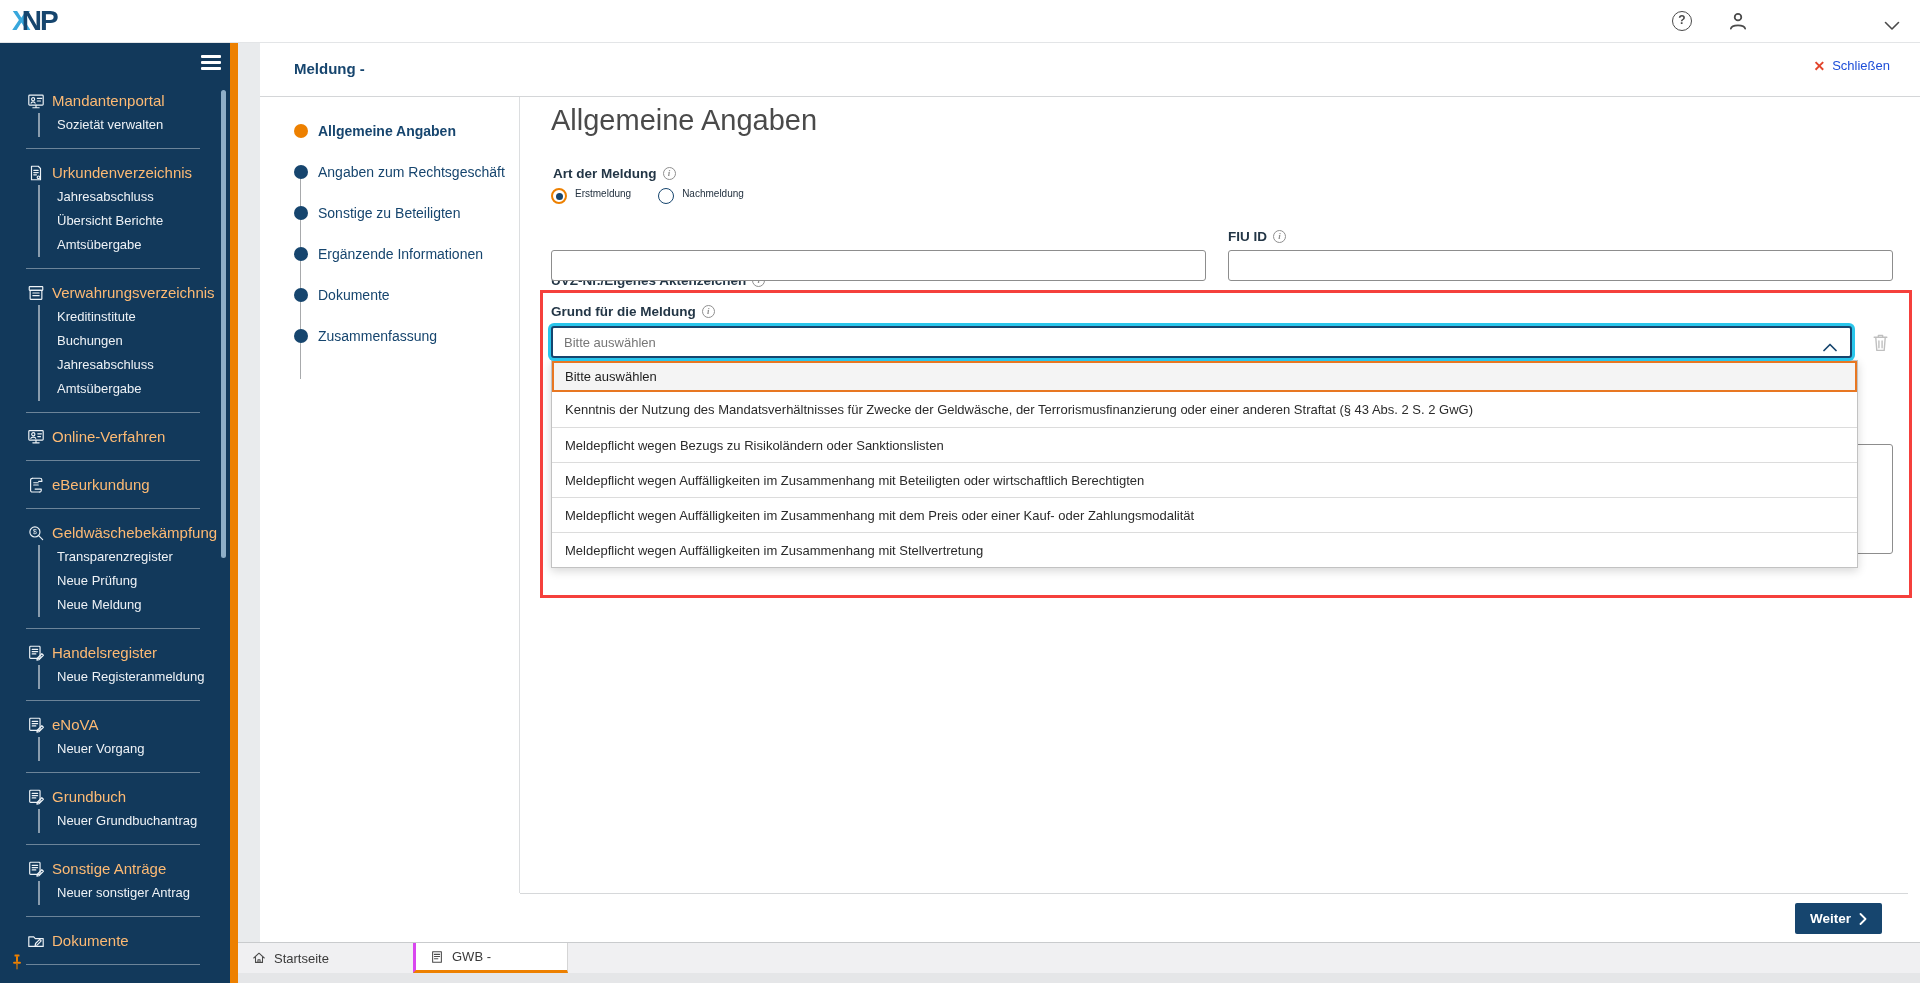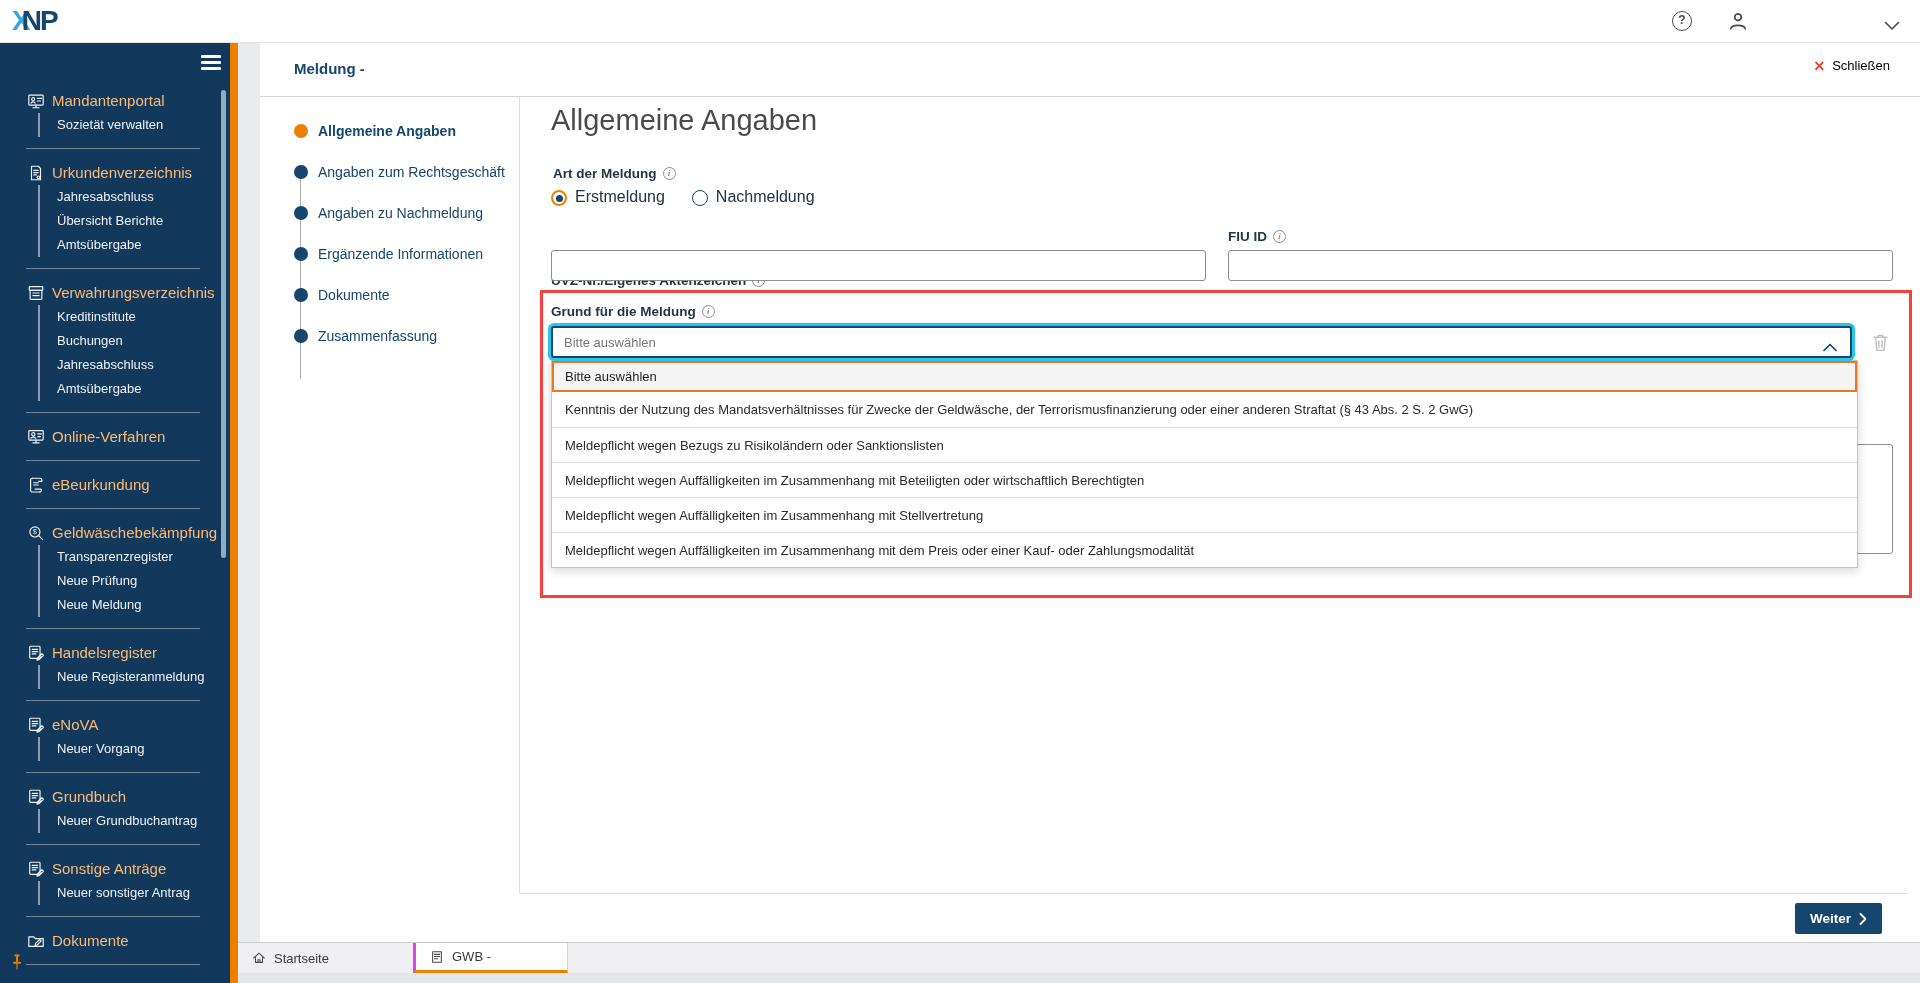--- a/index.html
+++ b/index.html
@@ -43,41 +43,41 @@
 
   
   .page-bg { position:absolute; left:238px; top:43px; width:1682px; height:940px; background:#e9ebed; }
   .panel { position:absolute; left:260px; top:43px; width:1660px; height:899px; background:#fff; }
   .panel-header { position:absolute; left:0; top:0; width:100%; height:54px;
     border-bottom:1px solid #d4d6d8; }
   .panel-title { position:absolute; left:34px; top:17px; font-size:15px; font-weight:700; color:#16456e; }
   .close-btn { position:absolute; right:30px; top:15px; display:flex; align-items:center; gap:7px;
     background:none; border:none; cursor:pointer; font-family:inherit; }
   .close-x { color:#e2452c; font-size:14px; font-weight:700; line-height:1; }
-  .close-label { color:#000000; font-size:13px; }
+  .close-label { color:#1d4ed8; font-size:13px; }
 
   
   .wizard { position:absolute; left:0; top:54px; width:260px; height:796px; border-right:1px solid #dcdee0; }
   .wz-line { position:absolute; left:40px; top:77px; width:1px; height:205px; background:#a8aaac; }
   .wz-row { position:absolute; left:0; height:24px; display:flex; align-items:center; cursor:pointer; }
   .wz-dot { position:absolute; left:34px; top:5px; width:14px; height:14px; border-radius:50%;
     background:#16456e; }
   .wz-row.active .wz-dot { background:var(--c-orange,#ed8000); }
   .wz-label { position:absolute; left:58px; font-size:14px; color:#16456e; white-space:nowrap; }
   .wz-row.active .wz-label { font-weight:700; }
 
   
   .form-title { position:absolute; left:551px; top:104px; font-size:29px; color:#4a4a4a; }
   .f-label { position:absolute; font-size:13.5px; font-weight:700; color:#233646; display:flex;
     align-items:center; gap:6px; }
   .info { display:inline-block; width:13px; height:13px; border:1px solid #8f8f8f; border-radius:50%;
     color:#8f8f8f; font-size:9px; line-height:11px; text-align:center; font-style:italic;
     font-family:"Liberation Serif", serif; font-weight:700; }
   .radio-row { position:absolute; left:551px; top:188px; display:flex; gap:27px; }
-  .radio-item { display:flex; align-items:flex-end; gap:8px; font-size:16px; color:#243240; cursor:pointer; }
+  .radio-item { display:flex; align-items:flex-start; gap:8px; font-size:10px; color:#243240; cursor:pointer; }
   .radio { width:16px; height:16px; border-radius:50%; border:1.5px solid #16456e; position:relative;
     background:#fff; }
   .radio.checked { border:2px solid var(--c-orange,#ed8000); }
   .radio.checked::after { content:""; position:absolute; left:50%; top:50%; width:7px; height:7px;
     margin:-3.5px 0 0 -3.5px; border-radius:50%; background:#16456e; }
   .text-input { position:absolute; height:31px; border:1px solid #8d8d8d; border-radius:3px;
     background:#fff; font-family:inherit; font-size:13px; padding:0 10px; color:#222; }
   #input-uvz { left:551px; top:250px; width:655px; }
   #input-fiu { left:1228px; top:250px; width:665px; }
 
@@ -304,21 +304,21 @@
           <div class="wz-row active" style="top: 22px; width: 260px;">
             <span class="wz-dot"></span>
             <span class="wz-label">Allgemeine Angaben</span>
           </div>
           <div class="wz-row" style="top: 63px; width: 260px;">
             <span class="wz-dot"></span>
             <span class="wz-label">Angaben zum Rechtsgeschäft</span>
           </div>
           <div class="wz-row" style="top: 104px; width: 260px;">
             <span class="wz-dot"></span>
-            <span class="wz-label">Angaben zu Nachmeldung</span>
+            <span class="wz-label">Sonstige zu Beteiligten</span>
           </div>
           <div class="wz-row" style="top: 145px; width: 260px;">
             <span class="wz-dot"></span>
             <span class="wz-label">Ergänzende Informationen</span>
           </div>
           <div class="wz-row" style="top: 186px; width: 260px;">
             <span class="wz-dot"></span>
             <span class="wz-label">Dokumente</span>
           </div>
           <div class="wz-row" style="top: 227px; width: 260px;">
@@ -378,22 +378,22 @@
     <svg viewBox="0 0 16 18">
         <path d="M2 4h12M6 4V2.2h4V4M3.5 4l1 12.5h7l1-12.5M6.5 7.5v6.5M9.5 7.5v6.5"></path>
       </svg>
   </div>
 
   <div class="dropdown" id="dropdown-list">
       <div class="dd-opt active">Bitte auswählen</div>
       <div class="dd-opt">Kenntnis der Nutzung des Mandatsverhältnisses für Zwecke der Geldwäsche, der Terrorismusfinanzierung oder einer anderen Straftat (§ 43 Abs. 2 S. 2 GwG)</div>
       <div class="dd-opt">Meldepflicht wegen Bezugs zu Risikoländern oder Sanktionslisten</div>
       <div class="dd-opt">Meldepflicht wegen Auffälligkeiten im Zusammenhang mit Beteiligten oder wirtschaftlich Berechtigten</div>
+      <div class="dd-opt">Meldepflicht wegen Auffälligkeiten im Zusammenhang mit dem Preis oder einer Kauf- oder Zahlungsmodalität</div>
       <div class="dd-opt">Meldepflicht wegen Auffälligkeiten im Zusammenhang mit Stellvertretung</div>
-      <div class="dd-opt">Meldepflicht wegen Auffälligkeiten im Zusammenhang mit dem Preis oder einer Kauf- oder Zahlungsmodalität</div>
     </div>
 
   <div class="footer-line"></div>
   <button class="next-btn">
     <span>Weiter</span>
     <svg viewBox="0 0 8 12">
         <path d="M1.5 1l5 5-5 5"></path>
       </svg>
   </button>
 

